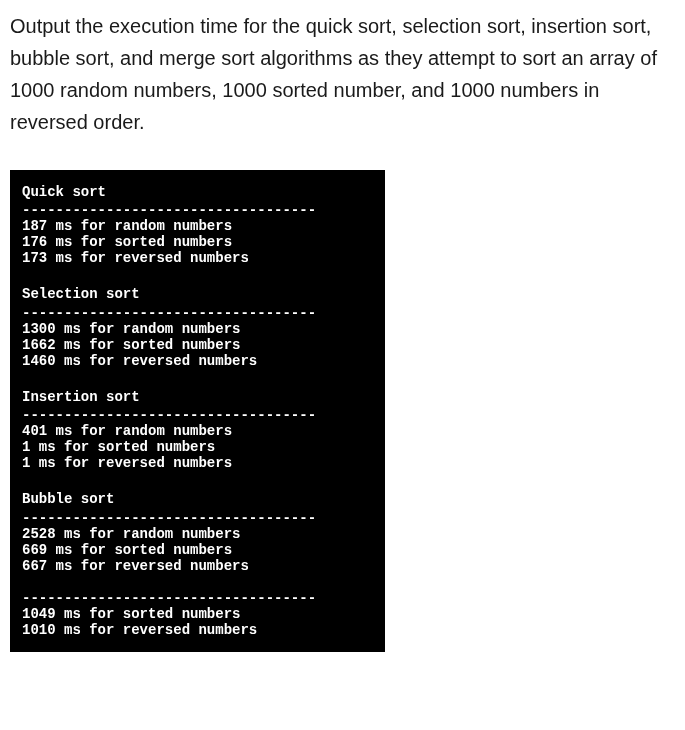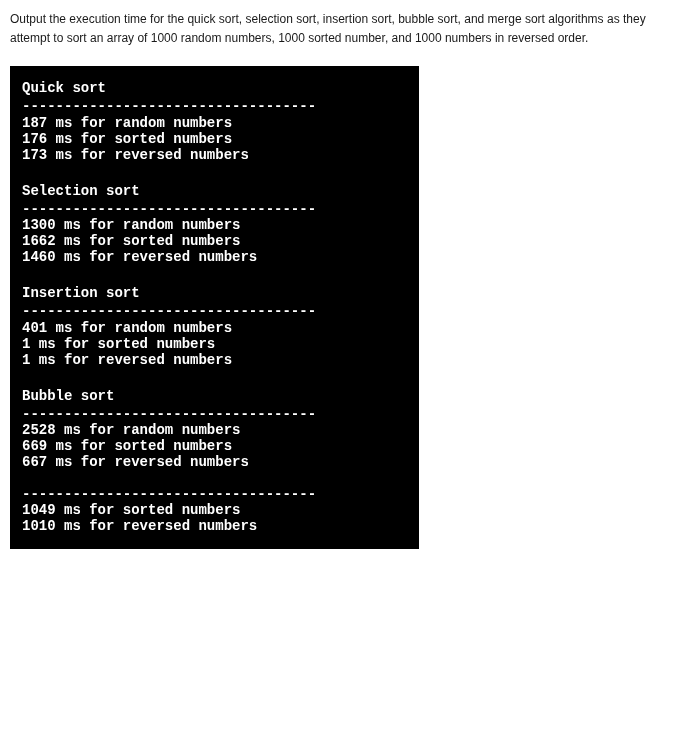--- a/index.html
+++ b/index.html
@@ -8,35 +8,35 @@
       box-sizing: border-box;
     }
     body {
       font-family: -apple-system, BlinkMacSystemFont, 'Segoe UI', Arial, sans-serif;
       background: #ffffff;
       width: 685px;
       padding: 10px 10px 0 10px;
       color: #1a1a1a;
     }
     .description {
-      font-size: 12px;
+      font-size: 20px;
       line-height: 1.6;
-      margin-bottom: 18px;
+      margin-bottom: 32px;
     }
     .description p {
       margin-bottom: 18px;
     }
     .terminal {
       background: #000000;
       color: #ffffff;
       font-family: 'Consolas', 'Courier New', monospace;
       font-size: 14px;
       line-height: 1.15;
       padding: 10px 12px 12px 12px;
-      width: 409px;
+      width: 375px;
       font-weight: bold;
     }
     .terminal-section {
       margin-bottom: 2px;
     }
     .terminal-title {
       padding: 4px 0 2px 0;
     }
     .terminal-divider {
       letter-spacing: 0;

